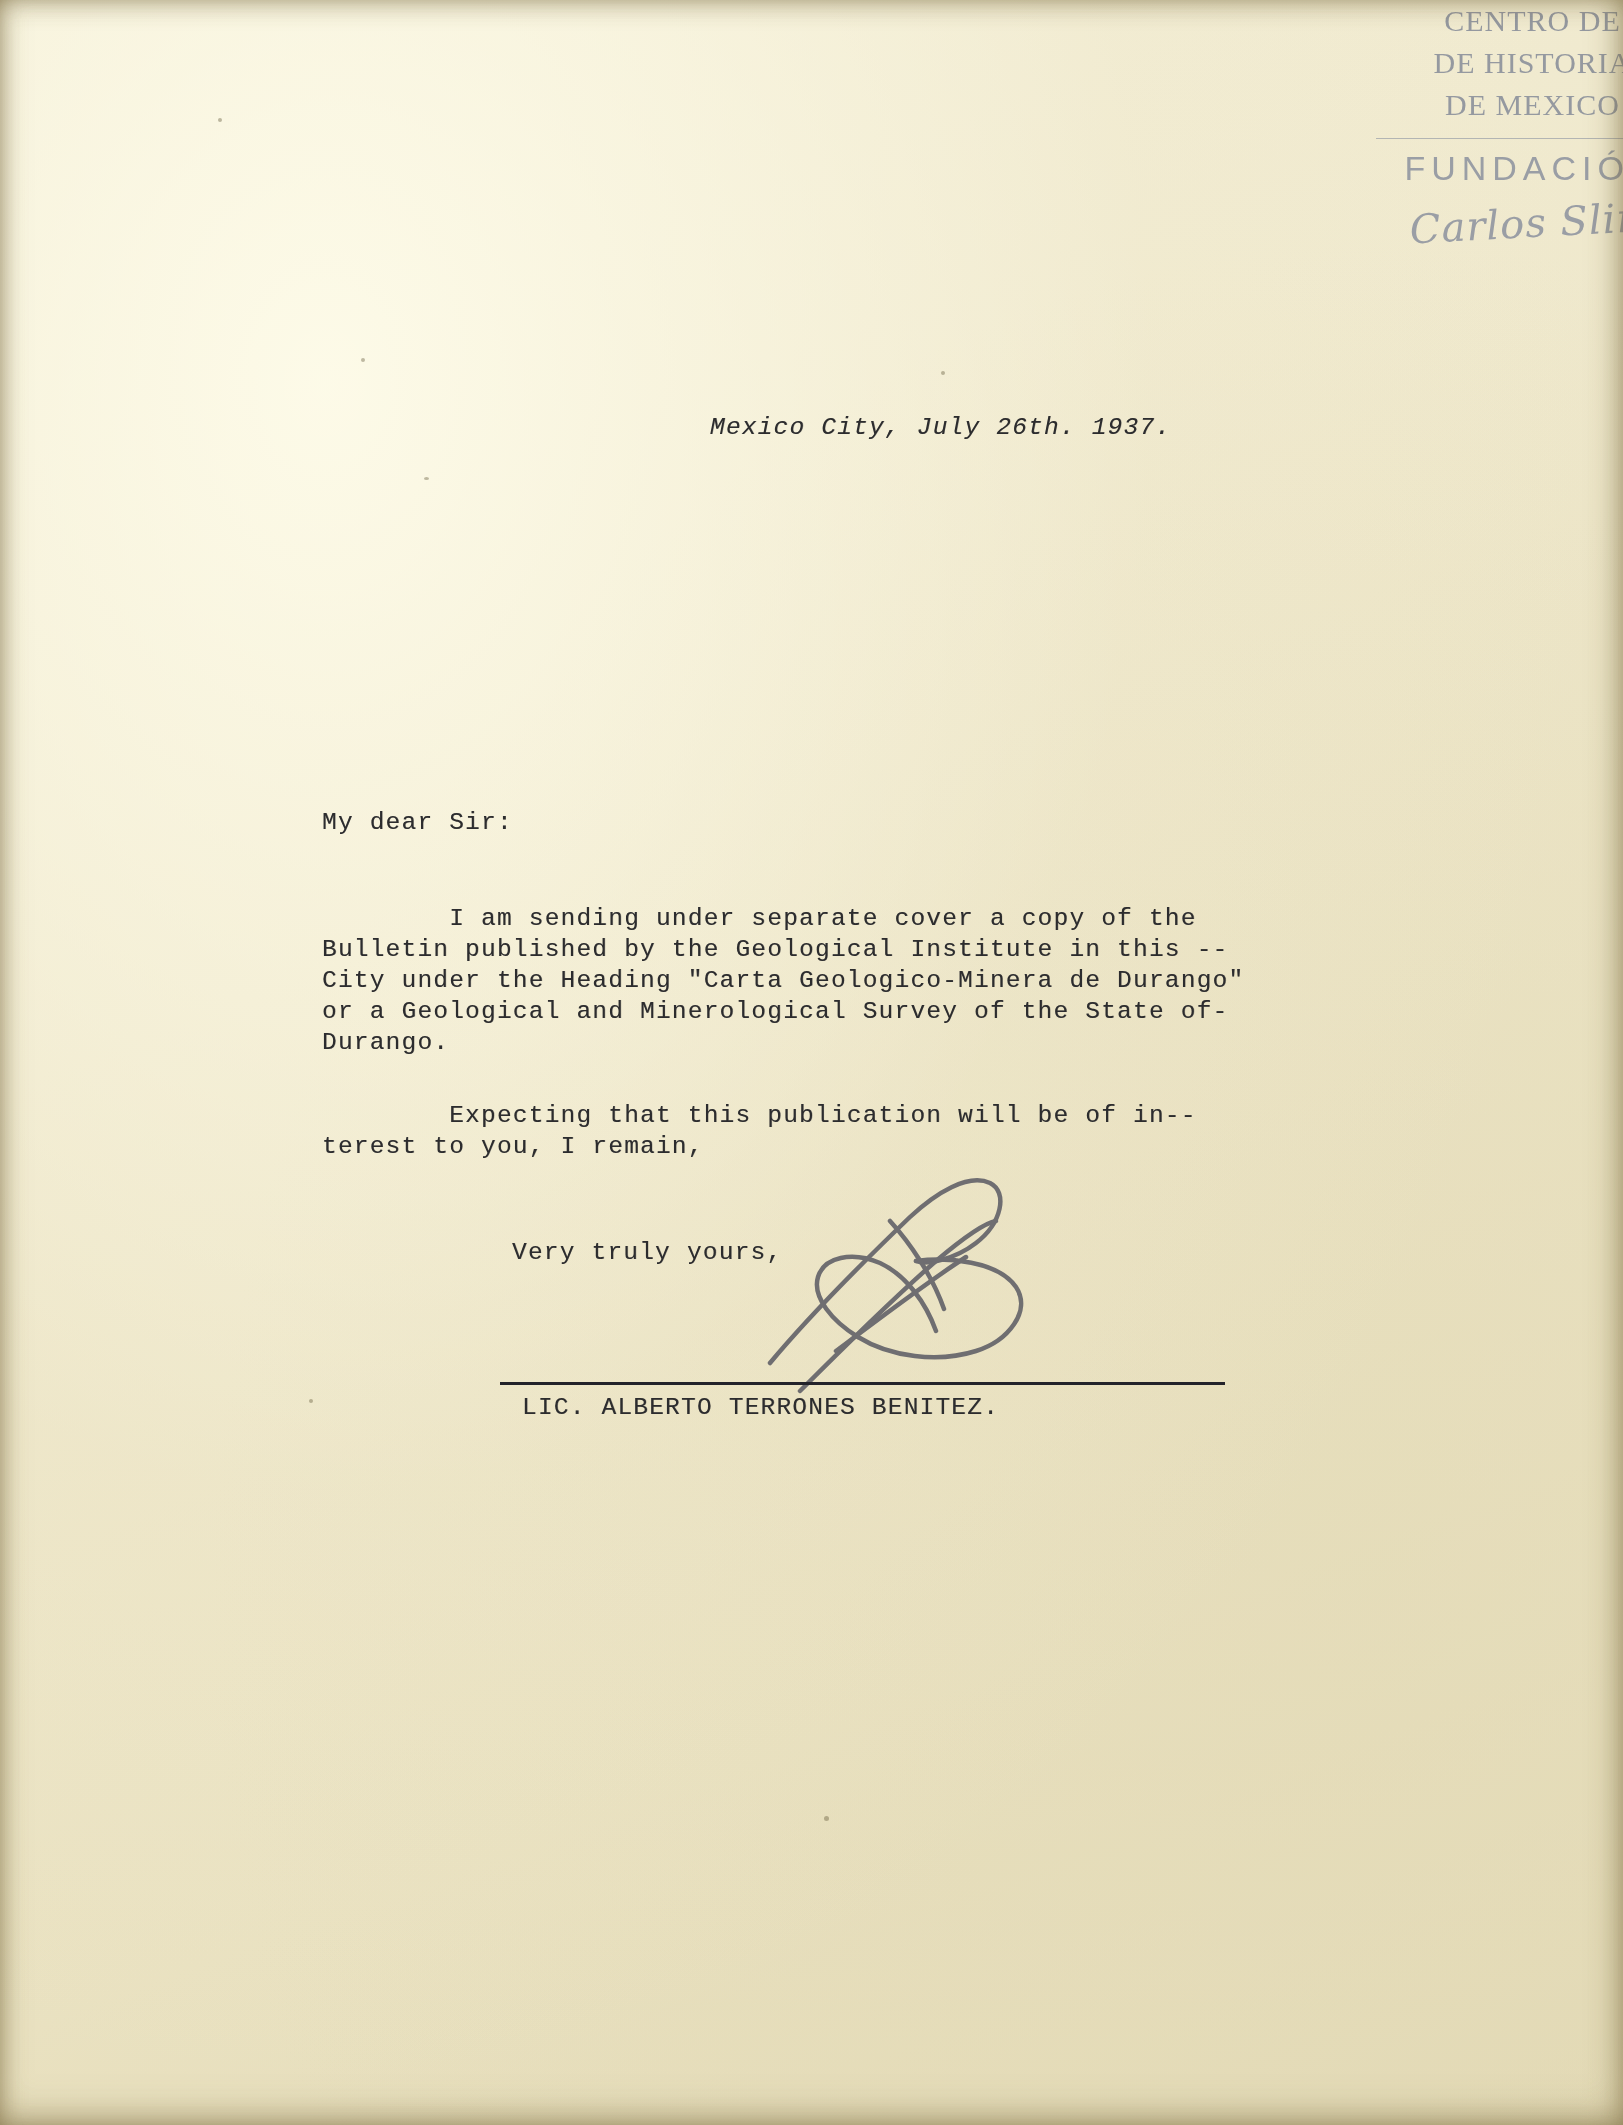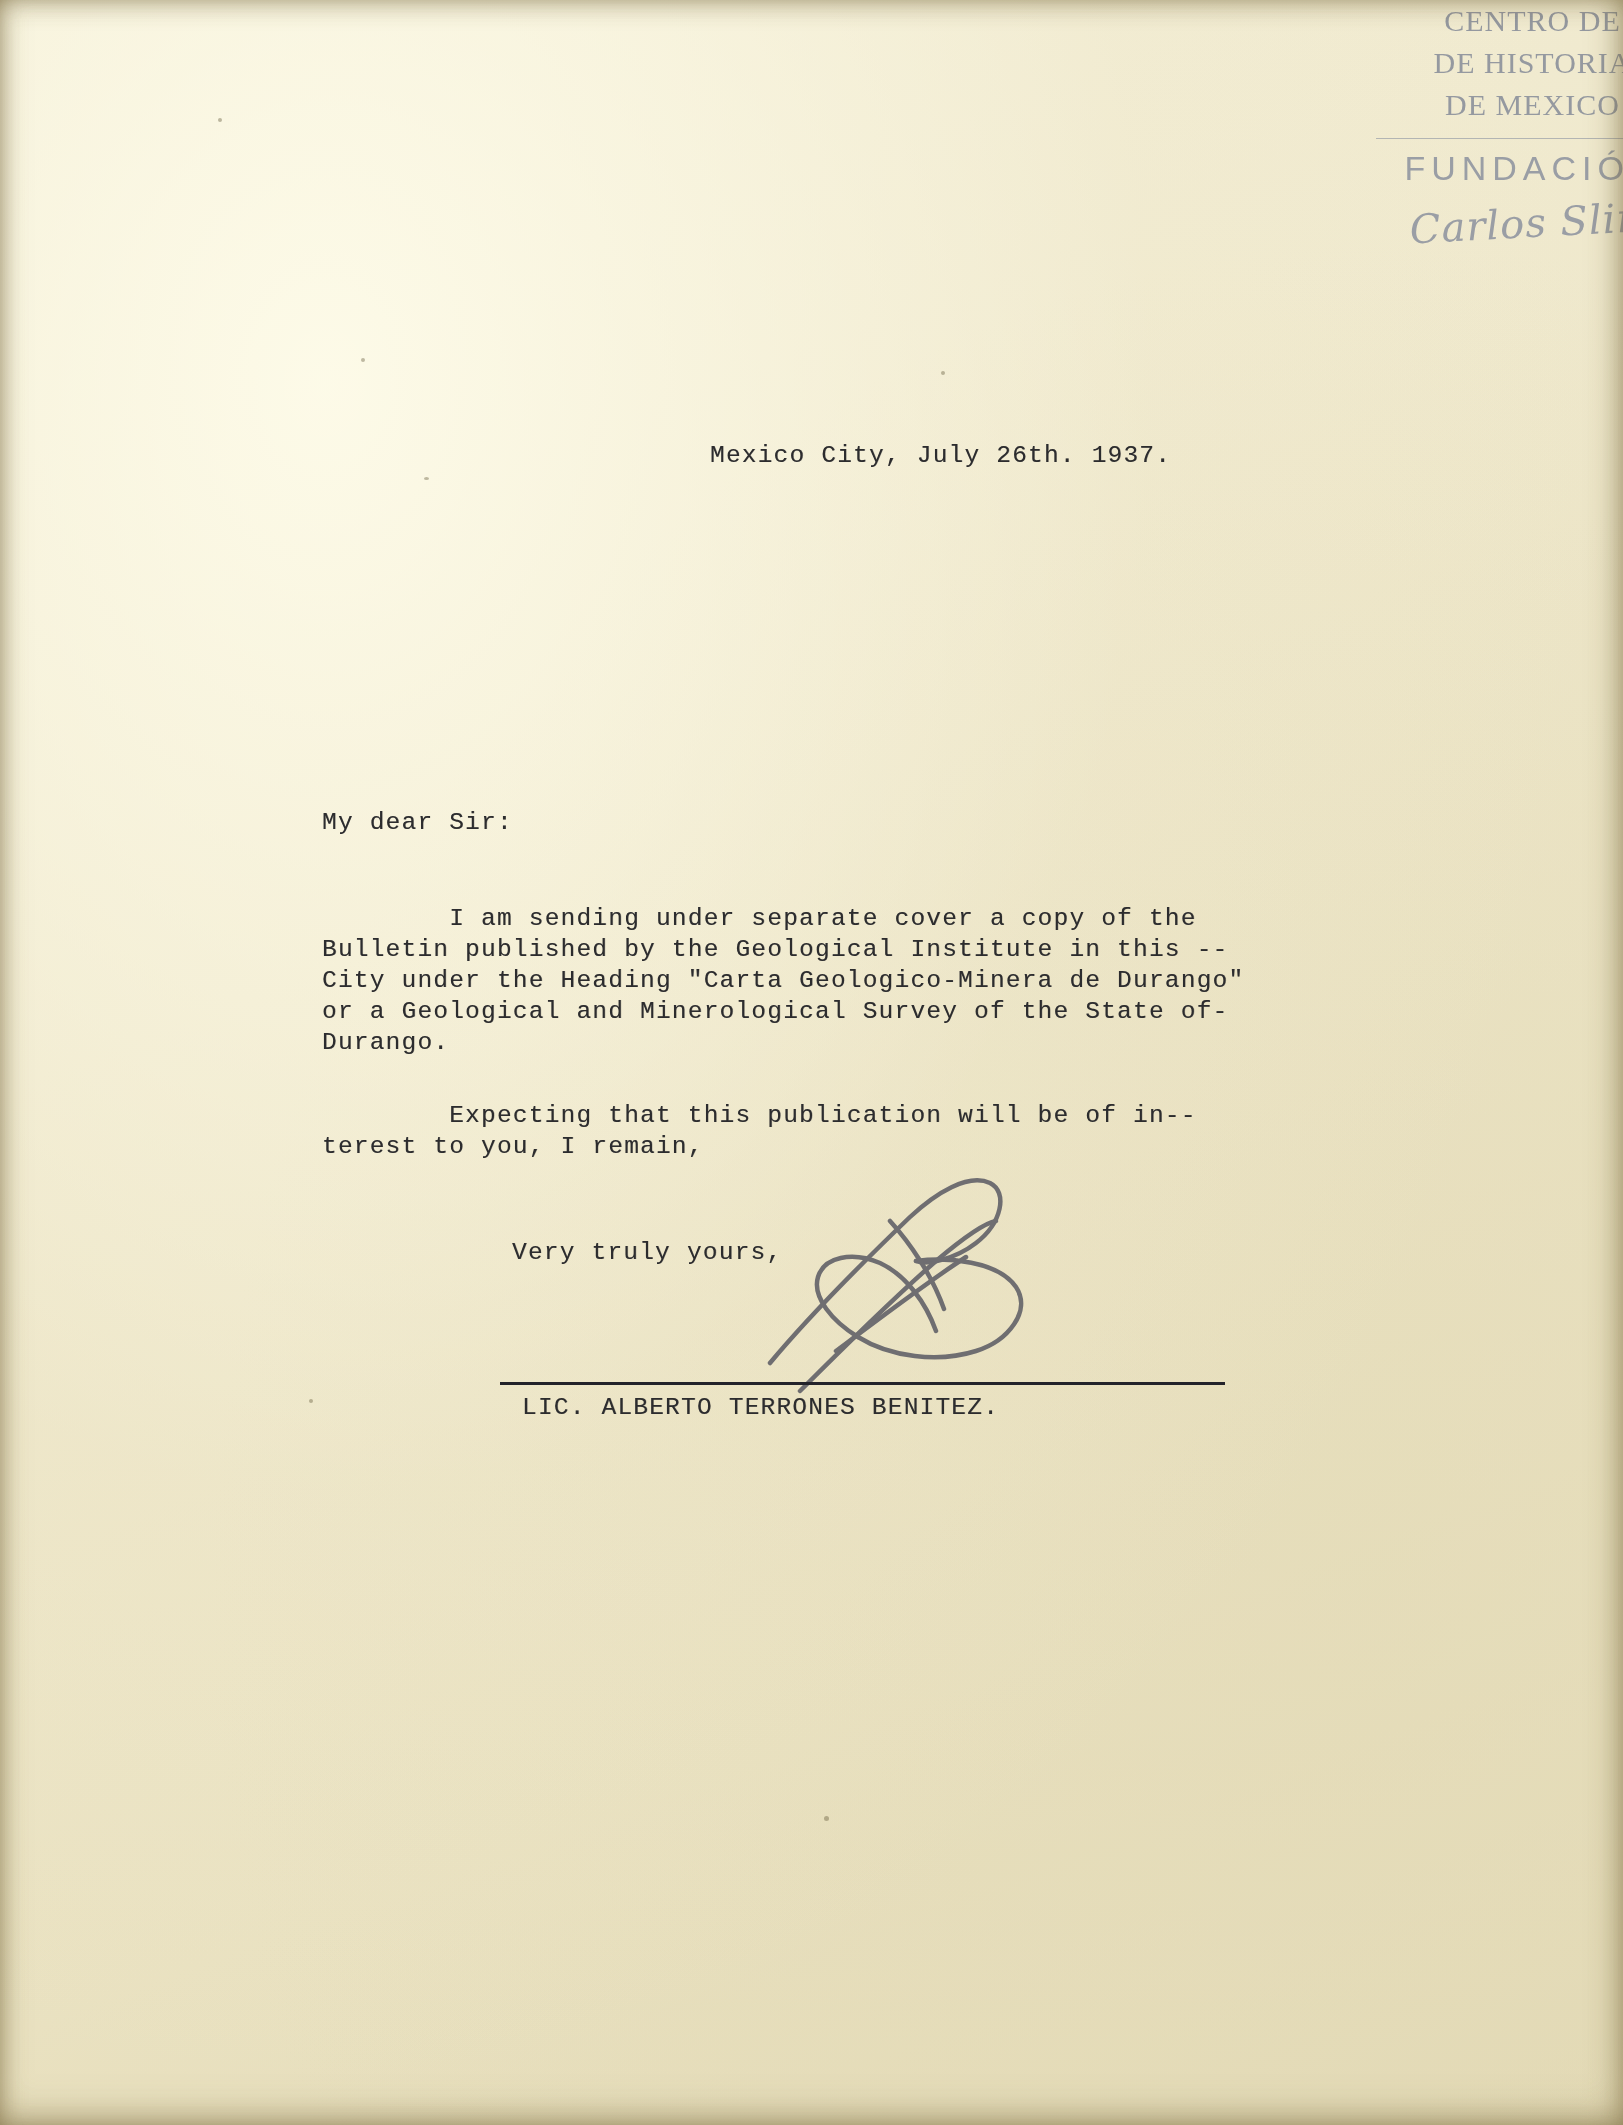--- a/index.html
+++ b/index.html
@@ -89,21 +89,21 @@
   .typed {
     position: absolute;
     color: #2c2c2e;
     font-size: 24.5px;
     letter-spacing: 1.2px;
     line-height: 31px;
     white-space: pre;
     text-shadow: 0.4px 0.4px 0 rgba(40,40,45,0.35);
   }
 
-  .datum { top: 440px; left: 710px; }
+  .datum { top: 412px; left: 710px; font-style: italic; }
   .address { top: 578px; left: 322px; }
   .salutation { top: 807px; left: 322px; }
   .body1 { top: 903px; left: 322px; }
   .body2 { top: 1100px; left: 322px; }
   .closing { top: 1237px; left: 512px; }
   .signer { top: 1392px; left: 522px; }
 
   .sig-rule {
     position: absolute;
     top: 1382px;

